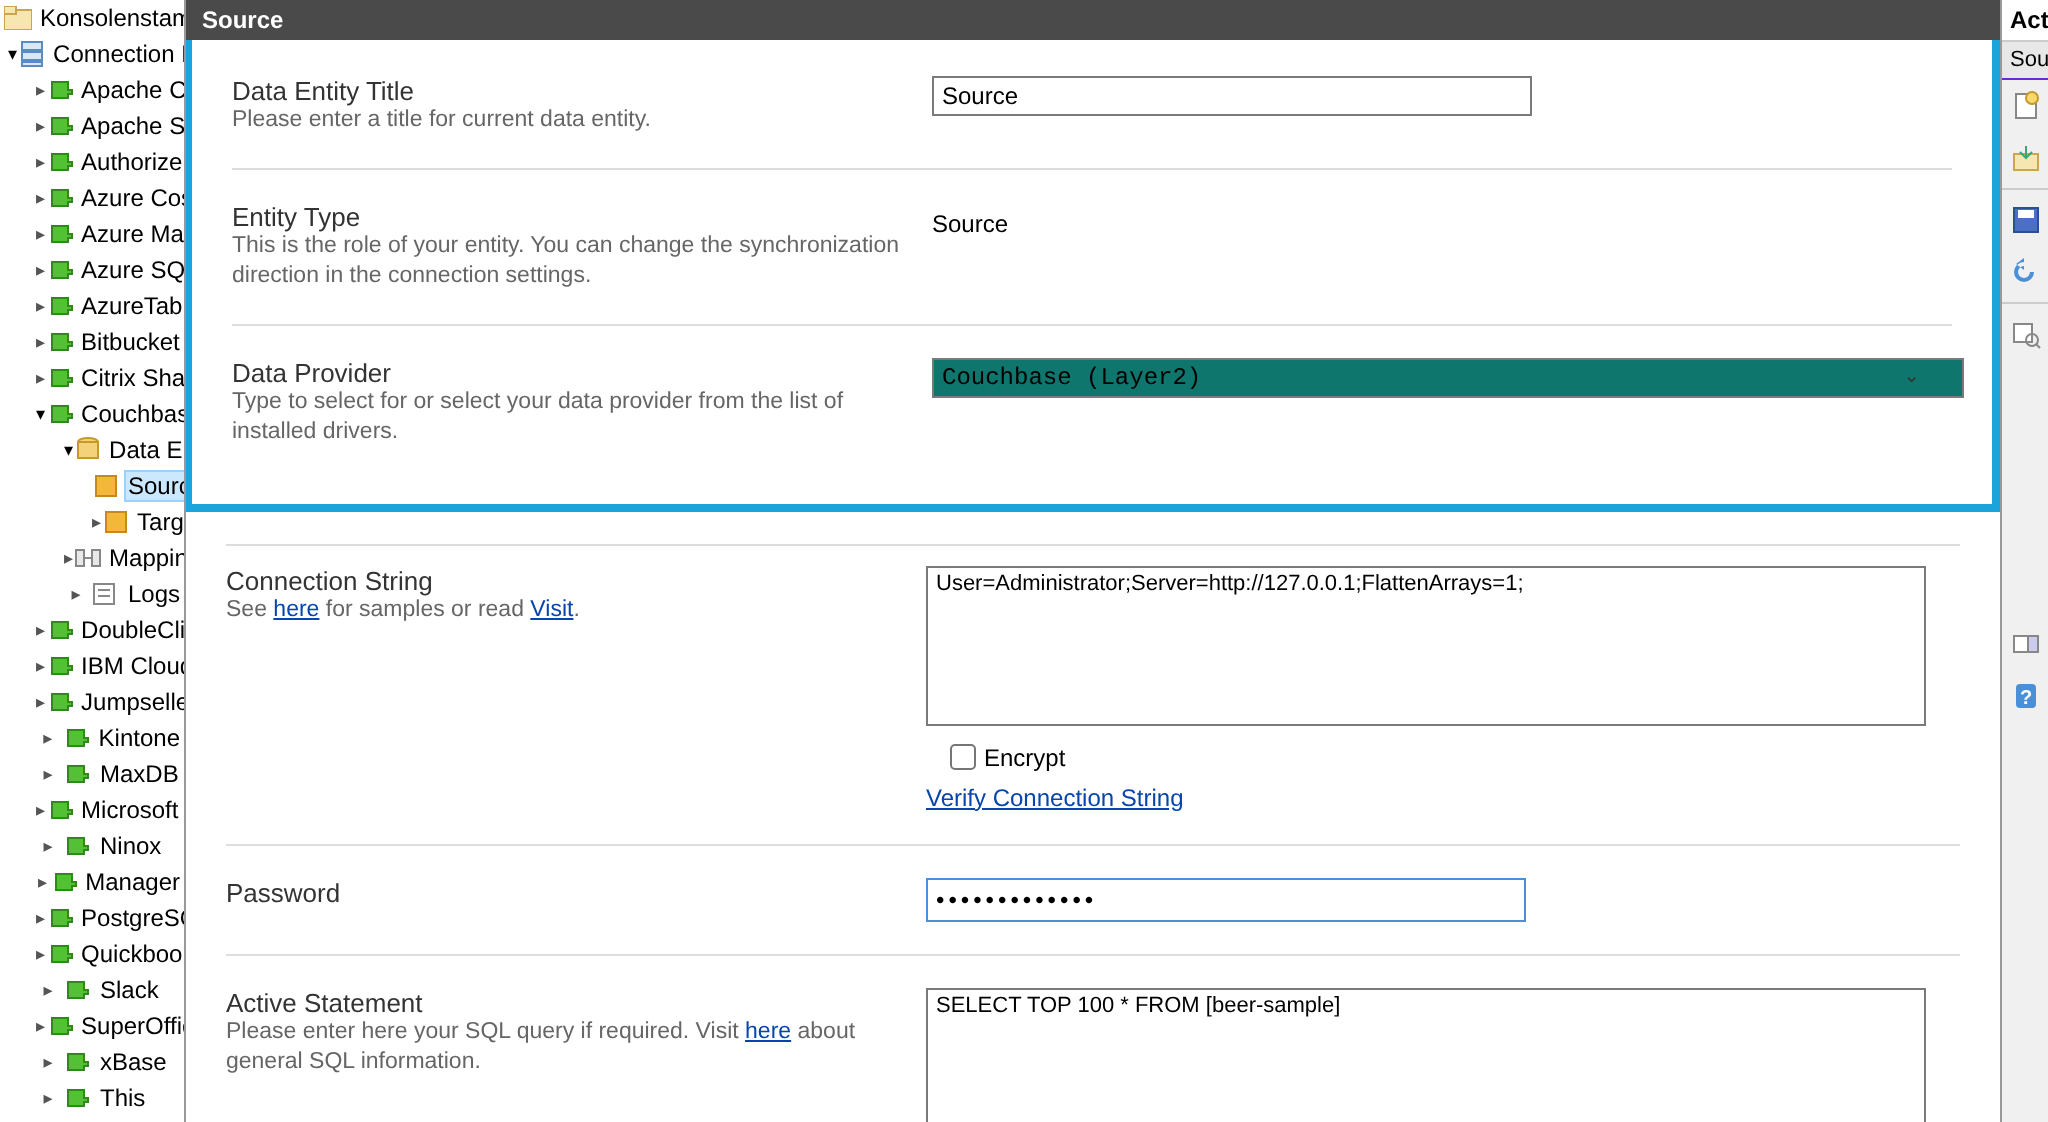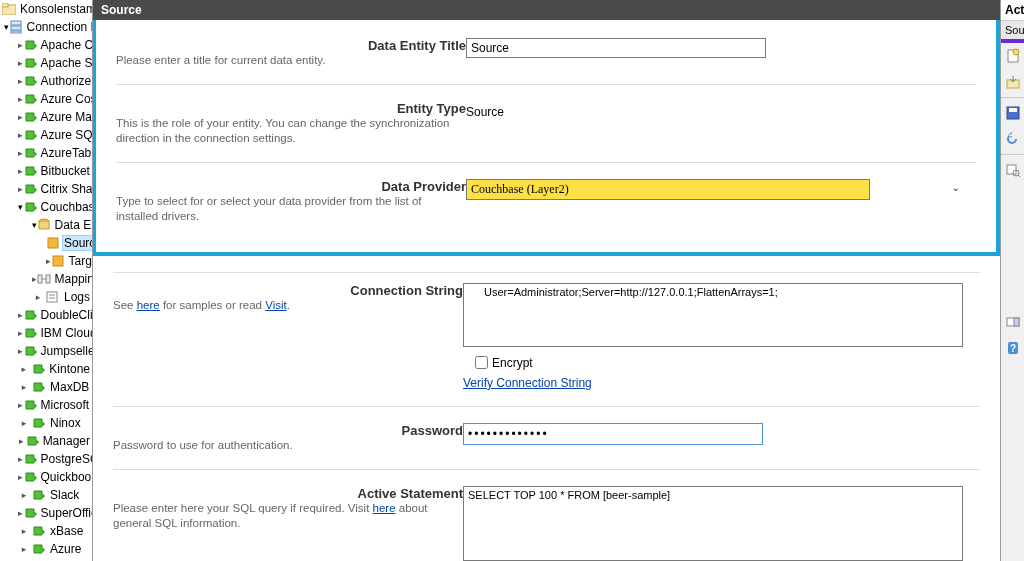--- a/index.html
+++ b/index.html
@@ -16,40 +16,40 @@
   .indent-2 { padding-left: 18px; }
   .indent-3 { padding-left: 32px; }
   .indent-4 { padding-left: 46px; }
 
   .main-panel { flex: 1; display: flex; flex-direction: column; border-left: 1px solid #999; }
   .main-header { background: #4a4a4a; color: #fff; font-weight: bold; padding: 3px 8px; font-size: 12px; }
   .main-body { flex: 1; overflow-y: auto; background: #fff; }
   .highlight-box { border: 4px solid #1aa4d9; margin: -4px 0 0 -1px; padding: 8px 20px 18px 20px; }
   .form-section { display: flex; padding: 10px 0; }
   .form-left { width: 350px; }
-  .form-left .title { font-weight: bold; color: #333; font-size: 13px; text-align: right; }
+  .form-left .title { font-weight: normal; color: #333; font-size: 13px; }
   .form-left .desc { color: #666; font-size: 11.5px; line-height: 1.3; }
   .form-right { flex: 1; padding-right: 10px; }
   .sep { border-top: 1px solid #ddd; margin: 6px 0; }
   .text-input { width: 300px; border: 1px solid #7a7a7a; padding: 2px 4px; font-family: inherit; font-size: 12px; }
-  .combo { width: 404px; border: 1px solid #7a7a7a; padding: 2px 4px; font-family: Liberation Serif, serif; font-size: 12px; background: #fde047; }
+  .combo { width: 516px; border: 1px solid #7a7a7a; padding: 2px 4px; font-family: Liberation Mono, monospace; font-size: 12px; background: #0f766e; }
   .combo-wrap { position: relative; width: 500px; }
   .combo-wrap .chev { position: absolute; right: 6px; top: 3px; pointer-events: none; font-size: 10px; color: #333; }
-  textarea.conn { width: 500px; height: 64px; border: 1px solid #7a7a7a; padding: 2px 20px; font-family: inherit; font-size: 11px; resize: none; overflow-y: scroll; }
+  textarea.conn { width: 500px; height: 80px; border: 1px solid #7a7a7a; padding: 2px 4px; font-family: inherit; font-size: 11px; resize: none; overflow-y: scroll; }
   textarea.sel { width: 500px; height: 75px; border: 1px solid #7a7a7a; padding: 2px 4px; font-family: inherit; font-size: 11px; resize: none; overflow-y: scroll; }
   .pwd { width: 300px; border: 1px solid #4a90d9; padding: 3px 4px; font-family: inherit; font-size: 12px; letter-spacing: 2px; }
   .link { color: #0645ad; text-decoration: underline; cursor: pointer; }
   .checkbox-row { display: flex; align-items: center; gap: 4px; margin: 6px 0; padding-left: 12px; }
   .checkbox-row input { width: 13px; height: 13px; }
   .static-val { padding: 4px 0; }
   .lower-pad { padding: 10px 20px; }
 
   .right-rail { width: 24px; border-left: 1px solid #999; background: #f0f0f0; display: flex; flex-direction: column; }
   .right-header { background: #fff; color: #000; font-weight: bold; padding: 3px 4px; font-size: 12px; border-bottom: 1px solid #ccc; }
-  .right-sub { background: #e8e8e8; color: #000; padding: 3px 4px; font-size: 11px; border-bottom: 4px solid #6d28d9; }
+  .right-sub { background: #e8e8e8; color: #000; padding: 3px 4px; font-size: 11px; border-bottom: 1px solid #6d28d9; }
   .rail-icon { width: 20px; height: 20px; margin: 3px auto; display: flex; align-items: center; justify-content: center; cursor: pointer; }
   .rail-spacer { flex: 1; }
 
   svg { display: block; }
 </style>
 </head>
 <body>
 
 <div class="tree-panel">
   <div class="tree-item indent-0">
@@ -331,21 +331,21 @@
       </span>
       <span class="label">xBase</span>
     </div>
   <div class="tree-item indent-2">
       <span class="arrow">▸</span>
       <span class="icon">
         <svg width="14" height="14">
           <path d="M3 3 L11 3 L11 7 L13 7 L13 9 L11 9 L11 11 L3 11 Z" fill="#52c234" stroke="#2e8b1a"></path>
         </svg>
       </span>
-      <span class="label">Azure</span>
+      <span class="label">This</span>
     </div>
 </div>
 
 <div class="main-panel">
   <div class="main-header">Source</div>
   <div class="main-body">
     <div class="highlight-box">
 
       <div class="form-section">
         <div class="form-left">
@@ -400,21 +400,20 @@
             <span>Encrypt</span>
           </div>
           <span class="link">Verify Connection String</span>
         </div>
       </div>
       <div class="sep"></div>
 
       <div class="form-section">
         <div class="form-left">
           <div class="title">Password</div>
-          <div class="desc">Password to use for authentication.</div>
         </div>
         <div class="form-right">
           <input class="pwd" value="•••••••••••••" style="">
         </div>
       </div>
       <div class="sep"></div>
 
       <div class="form-section">
         <div class="form-left">
           <div class="title">Active Statement</div>

